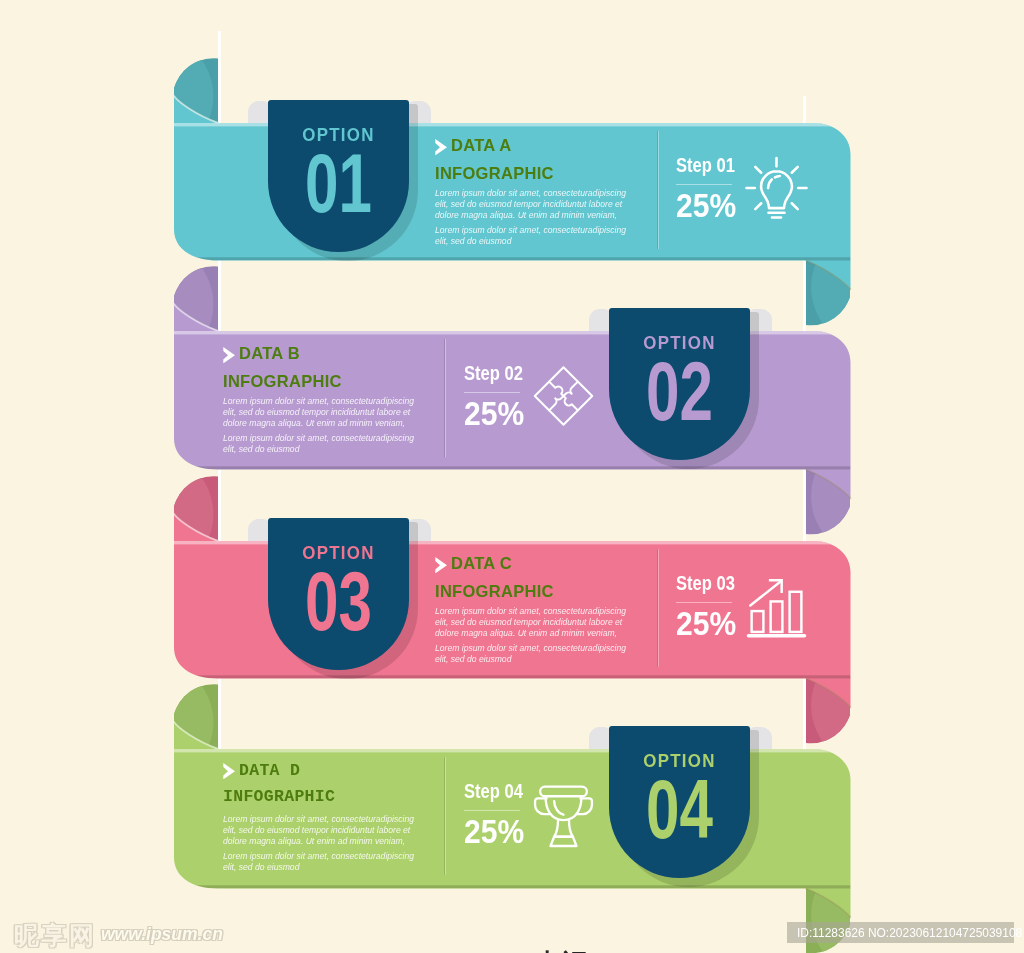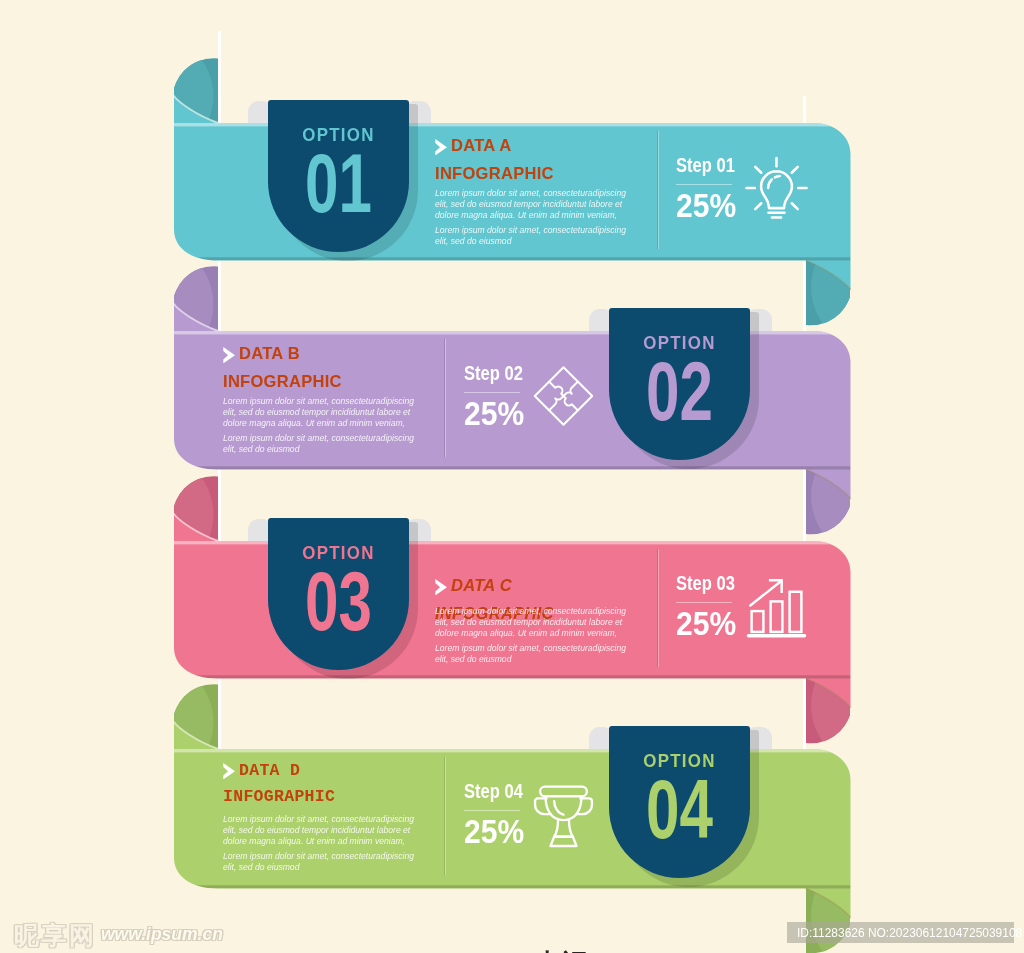--- a/index.html
+++ b/index.html
@@ -15,21 +15,21 @@
   .ear.r{border-radius:11px 11px 0 0;}
   .badge{position:absolute;background:#0c4a6e;text-decoration:underline;}
   .badge-opt{position:absolute;left:0;right:0;text-align:center;font-weight:bold;
        letter-spacing:1.4px;font-size:18.8px;line-height:19px;
        transform:scaleX(.90);}
   .badge-num{position:absolute;left:0;right:0;text-align:center;font-weight:bold;
        font-size:83px;line-height:83px;transform:scaleX(.725);}
 
   
   .txtblock{position:absolute;}
-  .h-line{color:#c2410c;font-weight:bold;font-size:16.5px;letter-spacing:.3px;
+  .h-line{color:#4d7c0f;font-weight:bold;font-size:16.5px;letter-spacing:.3px;
        line-height:16.5px;white-space:nowrap;}
   .chev{display:inline-block;width:12.4px;height:16.4px;margin-right:3.6px;
         vertical-align:-4.2px;}
   .body{font-style:italic;color:rgba(255,255,255,.86);font-size:8.6px;
        line-height:11.2px;letter-spacing:0px;}
 
   
   .divider{position:absolute;width:2.4px;
      background:linear-gradient(90deg,rgba(0,0,0,.13) 0 42%,rgba(255,255,255,.36) 42% 100%);}
   .step{position:absolute;color:#fff;font-weight:bold;font-size:20.7px;
@@ -216,21 +216,21 @@
         <circle cx="636.8" cy="251.1" r="41.2" fill="#C85B79" clip-path="url(#clipRT2)"></circle>
         <circle cx="699.7" cy="254.3" r="62.6" fill="#D36A85" clip-path="url(#clipRC2)"></circle>
         <path d="M0.0 63.0 C4.0 69.0 22.0 82.0 44.0 90.0 L639.5 90.0 C660.5 90.0 676.5 103.0 676.5 121.0 L676.5 256.5 C672.5 250.5 654.5 236.5 632.0 227.5 L44.0 227.5 C16.0 227.5 0.0 214.5 0.0 196.5 Z" fill="#F07591"></path>
         <g clip-path="url(#clipbar2)">
           <rect x="0.0" y="90.0" width="676.5" height="3.4" fill="#ffffff" opacity="0.45"></rect>
           <rect x="0.0" y="224.3" width="676.5" height="3.2" fill="#000000" opacity="0.17"></rect>
         </g>
         <path d="M0.0 63.0 C4.0 69.0 22.0 82.0 44.0 90.0" fill="none" stroke="#F7CBD5" stroke-width="1.9" stroke-linecap="round" opacity="0.9"></path>
         <path d="M632.0 227.5 C654.5 236.5 672.5 250.5 676.5 256.5" fill="none" stroke="#9a8a57" stroke-width="1.6" stroke-linecap="round" opacity="0.35"></path>
       </svg>
-<div class="txtblock" style="left:435.0px;top:577px;font-style:italic;">
+<div class="txtblock" style="left:435.0px;top:555px;">
         <div class="h-line"><svg class="chev" viewBox="0 0 12.4 16.4">
             <path d="M0.3 4.0 L5.0 8.2 L0.3 12.4 L0.3 16.4 L12.1 8.2 L0.3 0 Z" fill="#ffffff"></path>
           </svg><span>DATA C</span></div>
         <div class="h-line" style="margin-top:9.5px;">INFOGRAPHIC</div>
       </div>
       <div class="txtblock" style="left:435.0px;top:605.5px;width:196px;">
         <div class="body">Lorem ipsum dolor sit amet, consecteturadipiscing elit, sed do eiusmod tempor incididuntut labore et dolore magna aliqua. Ut enim ad minim veniam,</div>
         <div class="body" style="margin-top:3.5px;">Lorem ipsum dolor sit amet, consecteturadipiscing elit, sed do eiusmod</div>
       </div>
 <div class="divider" style="left:657.0px;top:548.7px;height:118px;"></div>

